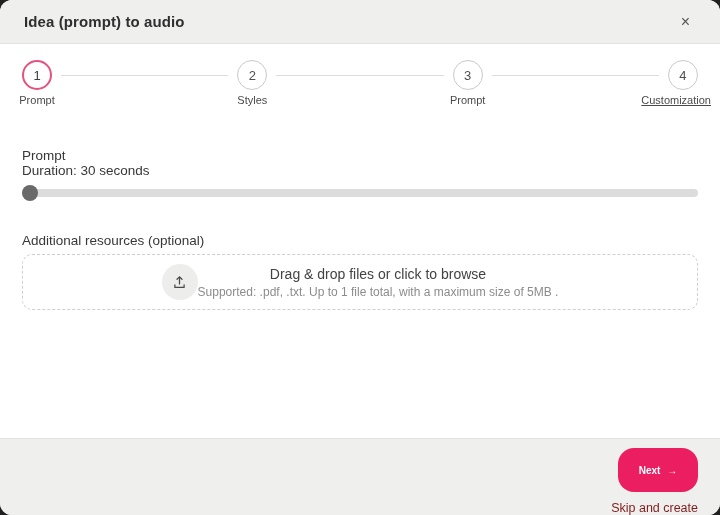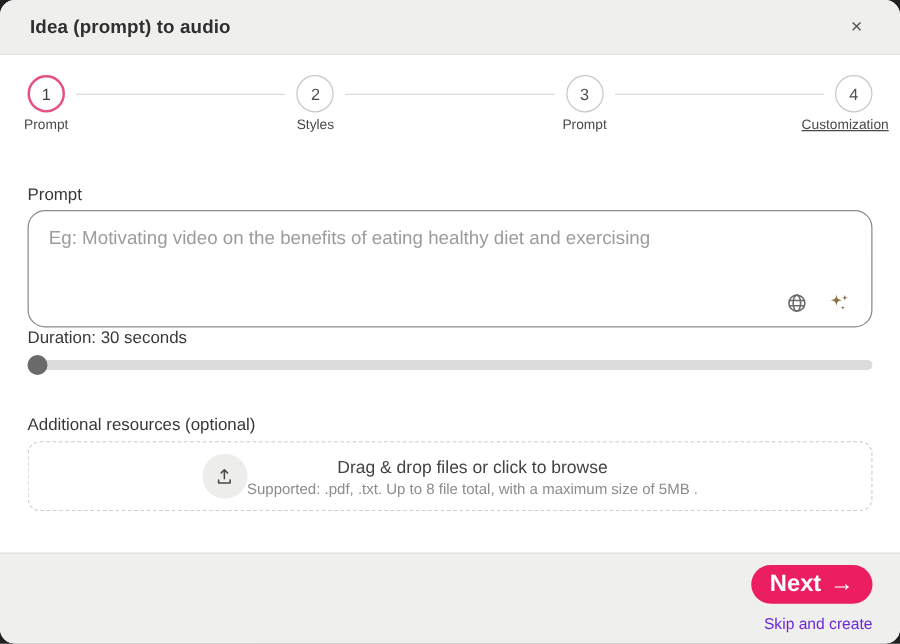--- a/index.html
+++ b/index.html
@@ -98,28 +98,28 @@
   .drop-title { font-size:14px; color:#424242; font-weight:500; }
   .drop-sub { font-size:12px; color:#8c8c8c; margin-top:3px; }
   
   .modal-footer {
     flex:0 0 73px; background:#efefed; border-top:1px solid #e4e4e2;
     display:flex; flex-direction:column; align-items:flex-end;
     padding:9px 22px 0 22px;
   }
   .next-btn {
     background:#ec1e62; color:#fff; border:none; cursor:pointer;
-    border-radius:16px; height:31px; min-width:80px; padding:0 15px;
-    font-size:19px; font-weight:bold;
+    border-radius:16px; height:44px; min-width:80px; padding:0 15px;
+    font-size:10px; font-weight:bold;
     display:flex; align-items:center; justify-content:center; gap:7px;
     font-family:"Liberation Sans", sans-serif;
   }
   .skip-link {
     background:none; border:none; cursor:pointer;
-    margin-top:9px; font-size:12.5px; color:#6d28d9;
+    margin-top:9px; font-size:12.5px; color:#7f1d1d;
     font-family:"Liberation Sans", sans-serif; padding:0;
   }
 </style>
 </head>
 <body>
 
 <div class="modal">
 
   <div class="modal-header">
     <div class="modal-title">Idea (prompt) to audio</div>
@@ -145,40 +145,20 @@
       </div>
       <div class="step-line"></div>
       <div class="step">
         <div class="step-circle">4</div>
         <div class="step-label">Customization</div>
       </div>
     </div>
 
     <div class="prompt-section">
       <div class="field-label">Prompt</div>
-      <div class="prompt-box">
-        <textarea class="prompt-textarea" autofocus="" placeholder="Eg: Motivating video on the benefits of eating healthy diet and exercising" style=""></textarea>
-        <div class="prompt-icons">
-          <button class="icon-btn" aria-label="language">
-            <svg width="17" height="17" viewBox="0 0 24 24" fill="none" stroke="#6b6b6b" stroke-width="1.8">
-              <circle cx="12" cy="12" r="9"></circle>
-              <ellipse cx="12" cy="12" rx="4.2" ry="9"></ellipse>
-              <line x1="3.4" y1="9" x2="20.6" y2="9"></line>
-              <line x1="3.4" y1="15" x2="20.6" y2="15"></line>
-            </svg>
-          </button>
-          <button class="icon-btn" aria-label="ai-generate">
-            <svg width="19" height="19" viewBox="0 0 24 24" fill="#8f7148">
-              <path d="M9 3 C9.6 7.4 10.6 8.4 15 9 C10.6 9.6 9.6 10.6 9 15 C8.4 10.6 7.4 9.6 3 9 C7.4 8.4 8.4 7.4 9 3 Z"></path>
-              <path d="M17.5 3.5 C17.8 5.6 18.4 6.2 20.5 6.5 C18.4 6.8 17.8 7.4 17.5 9.5 C17.2 7.4 16.6 6.8 14.5 6.5 C16.6 6.2 17.2 5.6 17.5 3.5 Z"></path>
-              <path d="M15.5 14.5 C15.7 16 16.1 16.4 17.6 16.6 C16.1 16.8 15.7 17.2 15.5 18.7 C15.3 17.2 14.9 16.8 13.4 16.6 C14.9 16.4 15.3 16 15.5 14.5 Z"></path>
-            </svg>
-          </button>
-        </div>
-      </div>
     </div>
 
     <div class="duration-section">
       <div class="field-label">Duration: 30 seconds</div>
       <div class="slider">
         <div class="slider-track"></div>
         <div class="slider-thumb"></div>
       </div>
     </div>
 
@@ -187,21 +167,21 @@
       <div class="dropzone">
         <button class="upload-circle" aria-label="upload">
           <svg width="17" height="17" viewBox="0 0 24 24" fill="none" stroke="#4a4a4a" stroke-width="1.8" stroke-linecap="round" stroke-linejoin="round">
             <path d="M12 14 V4.5"></path>
             <path d="M8.5 7.5 L12 4 L15.5 7.5"></path>
             <path d="M5.5 15.5 V19 H18.5 V15.5"></path>
           </svg>
         </button>
         <div class="drop-text">
           <div class="drop-title">Drag &amp; drop files or click to browse</div>
-          <div class="drop-sub">Supported: .pdf, .txt. Up to 8 file total, with a maximum size of 5MB .</div>
+          <div class="drop-sub">Supported: .pdf, .txt. Up to 1 file total, with a maximum size of 5MB .</div>
         </div>
       </div>
     </div>
 
   </div>
 
   <div class="modal-footer">
     <button class="next-btn">
       <span>Next</span>
       <span>→</span>

